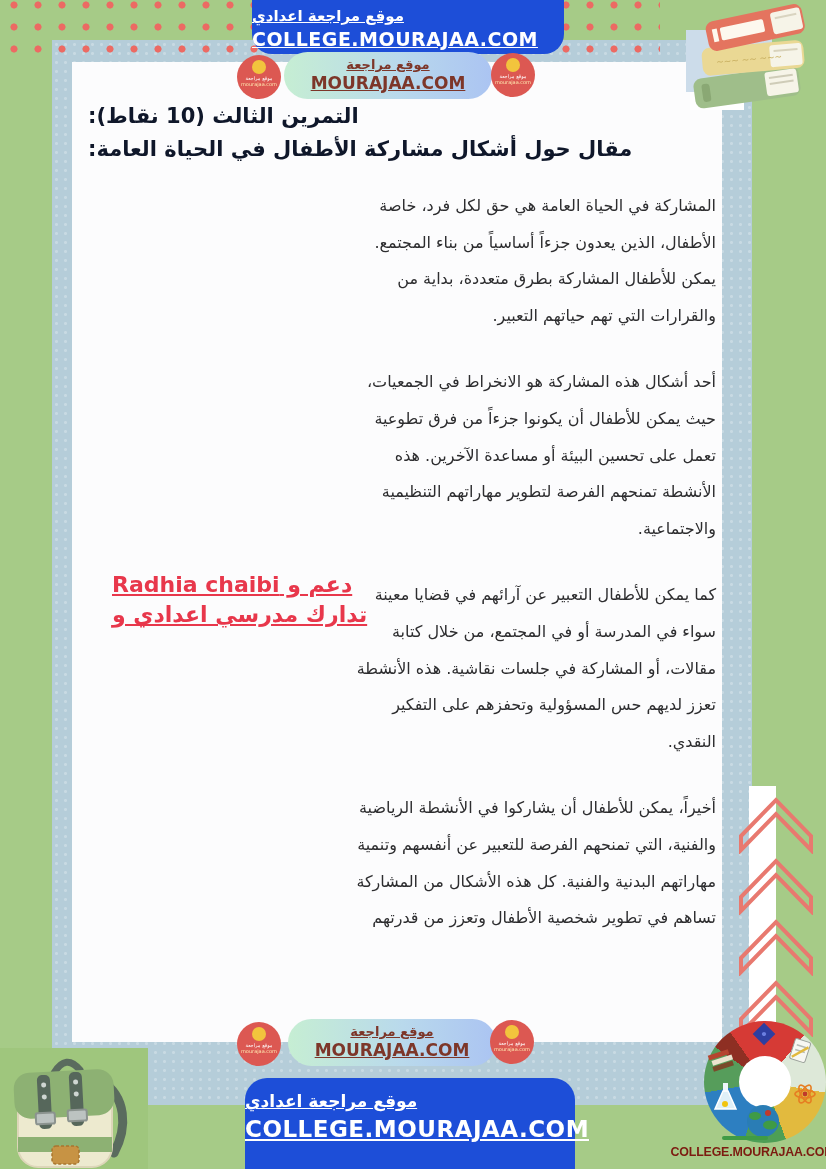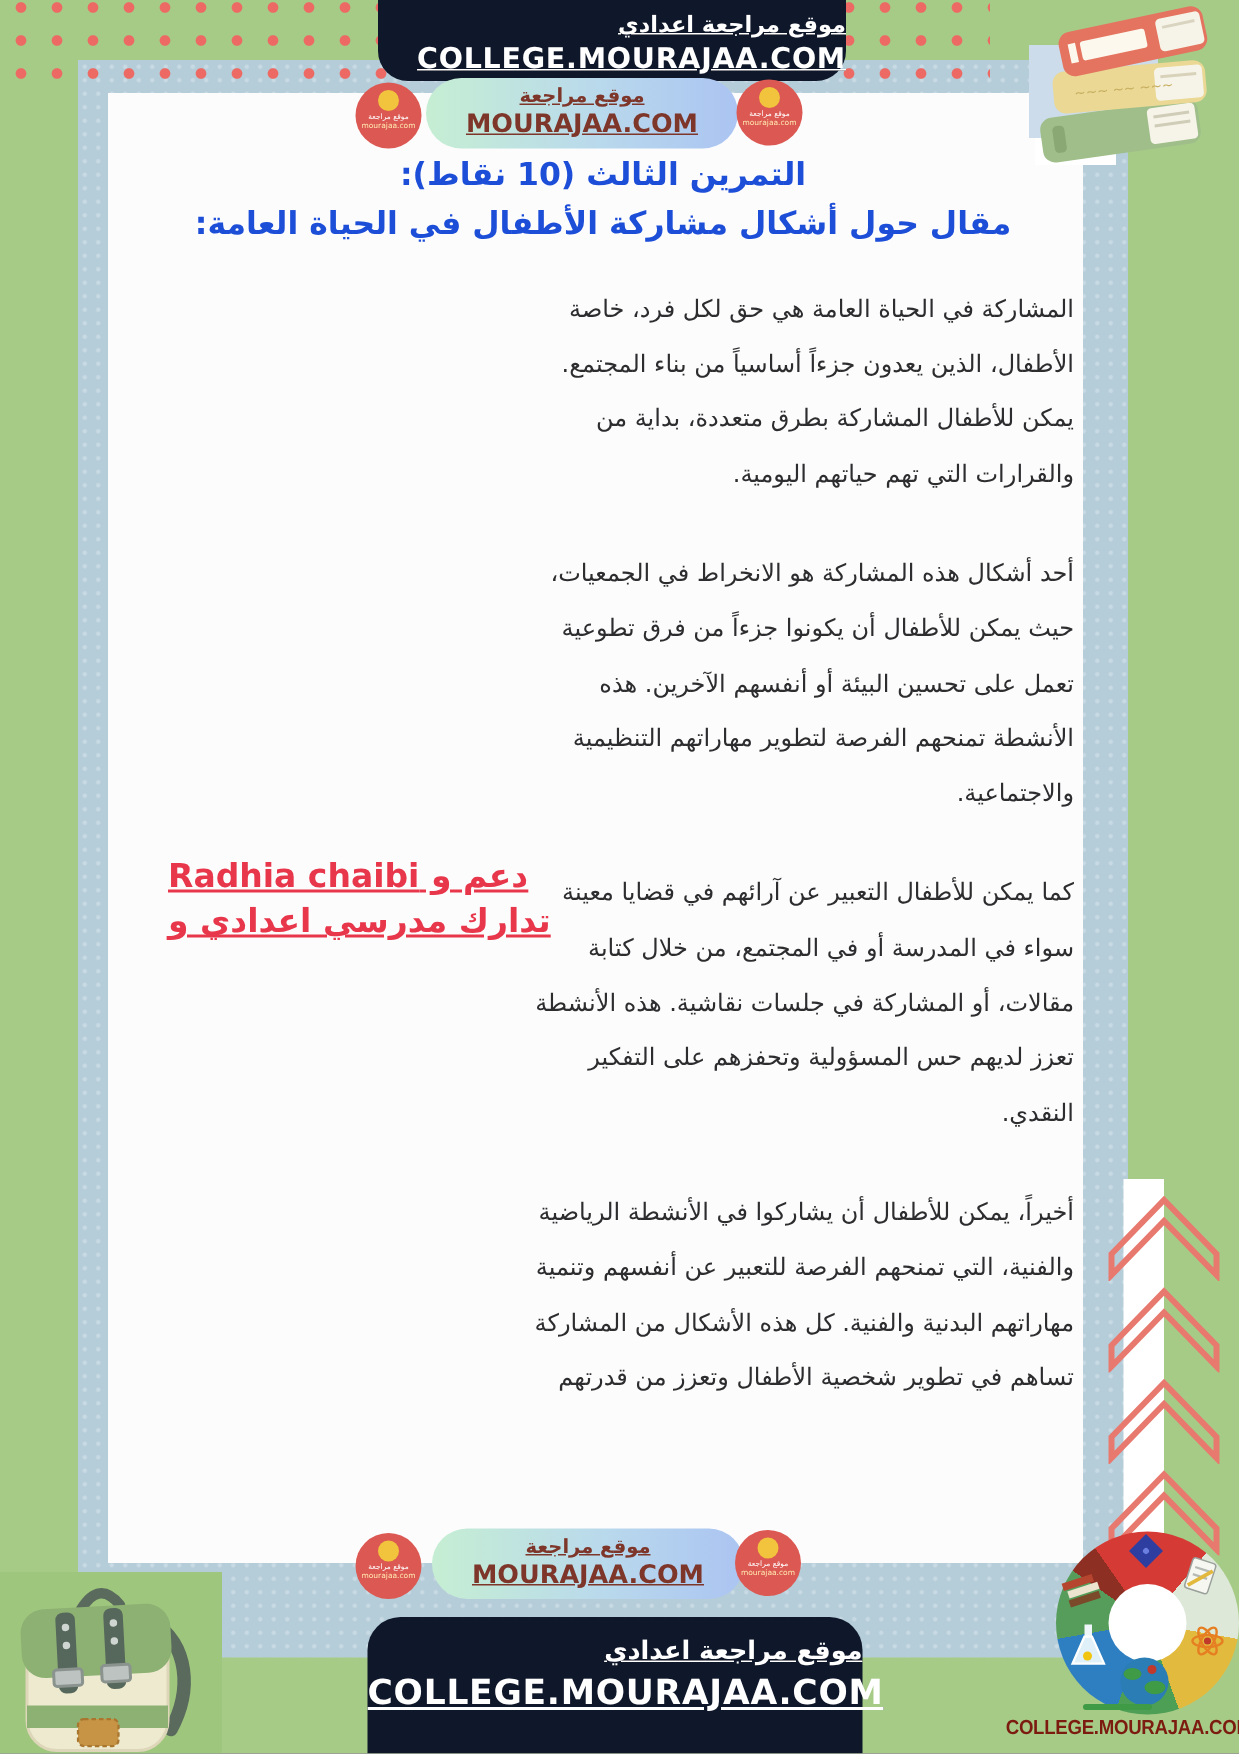--- a/index.html
+++ b/index.html
@@ -7,43 +7,43 @@
           font-family:"DejaVu Sans",sans-serif;margin:0 auto;}
   
   .mat{position:absolute;left:52px;top:40px;width:700px;height:1065px;background:#b5cdd9;
        background-image:radial-gradient(rgba(255,255,255,.25) 1.2px,rgba(0,0,0,0) 1.8px);
        background-size:9px 9px;}
   .page{position:absolute;left:72px;top:62px;width:650px;height:980px;background:#fcfcfd;}
   .dots{position:absolute;left:0;top:0;width:660px;height:58px;
         background-image:radial-gradient(circle,#ec6a63 3.2px,rgba(0,0,0,0) 3.9px);
         background-size:24px 22px;background-position:2px -6px;}
   
-  .banner{position:absolute;text-align:right;box-sizing:border-box;background:#0f172a;text-decoration:underline;}
+  .banner{position:absolute;text-align:left;box-sizing:border-box;background:#1d4ed8;text-decoration:underline;}
   .top-banner{left:252px;top:0;width:312px;height:54px;border-radius:0 0 20px 20px;padding-top:5px;}
   .bottom-banner{left:245px;top:1078px;width:330px;height:91px;border-radius:22px 22px 0 0;padding-top:10px;}
   .b-ar{display:block;color:#fff;font-weight:bold;font-size:15px;line-height:22px;text-decoration:underline;}
   .b-en{display:block;color:#fff;font-weight:bold;font-size:19px;line-height:24px;text-decoration:underline;letter-spacing:.5px;}
   .bottom-banner .b-ar{font-size:17px;line-height:26px;}
   .bottom-banner .b-en{font-size:23px;line-height:30px;}
   
   .pill{position:absolute;width:208px;height:47px;border-radius:24px;text-align:center;box-sizing:border-box;padding-top:5px;
         background:linear-gradient(90deg,#c6eed3 0%,#b9d9ec 55%,#abc4f2 100%);}
   .pill-top{left:284px;top:52px;}
   .pill-bottom{left:288px;top:1019px;}
   .p-ar{display:block;color:#7d3629;font-weight:bold;font-size:13px;line-height:16px;text-decoration:underline;}
   .p-en{display:block;color:#7d3629;font-weight:800;font-size:17px;line-height:21px;text-decoration:underline;}
   .badge{position:absolute;width:44px;height:44px;border-radius:50%;background:#dc5852;text-align:center;box-sizing:border-box;padding-top:5px;}
   .badge .bdot{display:block;margin:0 auto 1px;width:14px;height:14px;border-radius:50%;background:#f2c43d;}
   .badge .t1{display:block;color:#fff;font-size:5px;line-height:6px;}
   .badge .t2{display:block;color:#ffe9b0;font-size:5px;line-height:6px;}
   .badge-tl{left:237px;top:55px;} .badge-tr{left:491px;top:53px;}
   .badge-bl{left:237px;top:1022px;} .badge-br{left:490px;top:1020px;}
   
-  .title-block{position:absolute;left:88px;top:100px;width:628px;direction:rtl;text-align:center;
-               font-weight:bold;font-size:21px;line-height:33px;color:#1d4ed8;}
+  .title-block{position:absolute;left:88px;top:100px;width:628px;direction:rtl;text-align:left;
+               font-weight:bold;font-size:21px;line-height:33px;color:#0f172a;}
   .paragraphs{position:absolute;left:88px;top:188px;width:628px;direction:rtl;text-align:right;
               font-size:16px;line-height:36.6px;color:#2d2d2f;}
   .para{margin:0 0 30px 0;}
   .line{white-space:nowrap;}
   .bold{font-weight:normal;}
   
   .red-wm{position:absolute;left:112px;top:570px;width:300px;direction:rtl;text-align:left;
           color:#e8374b;font-weight:bold;font-size:22px;line-height:30px;}
   .red-wm span{display:block;text-decoration:underline;}
   
@@ -117,26 +117,26 @@
 
   <div class="title-block">
     <div>التمرين الثالث (10 نقاط):</div>
     <div>مقال حول أشكال مشاركة الأطفال في الحياة العامة:</div>
   </div>
   <div class="paragraphs">
       <div class="para">
         <div class="line"><span>المشاركة في الحياة العامة هي حق لكل فرد، خاصة</span></div>
         <div class="line"><span>الأطفال، الذين يعدون جزءاً أساسياً من بناء المجتمع.</span></div>
         <div class="line"><span>يمكن للأطفال المشاركة بطرق متعددة، بداية من</span></div>
-        <div class="line"><span>والقرارات التي تهم حياتهم اليومية.</span></div>
+        <div class="line"><span>والقرارات التي تهم حياتهم التعبير.</span></div>
       </div>
       <div class="para">
         <div class="line"><span>أحد أشكال هذه المشاركة هو </span><span class="bold">الانخراط في الجمعيات</span><span>،</span></div>
         <div class="line"><span>حيث يمكن للأطفال أن يكونوا جزءاً من فرق تطوعية</span></div>
-        <div class="line"><span>تعمل على تحسين البيئة أو أنفسهم الآخرين. هذه</span></div>
+        <div class="line"><span>تعمل على تحسين البيئة أو مساعدة الآخرين. هذه</span></div>
         <div class="line"><span>الأنشطة تمنحهم الفرصة لتطوير مهاراتهم التنظيمية</span></div>
         <div class="line"><span>والاجتماعية.</span></div>
       </div>
       <div class="para">
         <div class="line"><span>كما يمكن للأطفال </span><span class="bold">التعبير عن آرائهم</span><span> في قضايا معينة</span></div>
         <div class="line"><span>سواء في المدرسة أو في المجتمع، من خلال كتابة</span></div>
         <div class="line"><span>مقالات، أو المشاركة في جلسات نقاشية. هذه الأنشطة</span></div>
         <div class="line"><span>تعزز لديهم حس المسؤولية وتحفزهم على التفكير</span></div>
         <div class="line"><span>النقدي.</span></div>
       </div>

